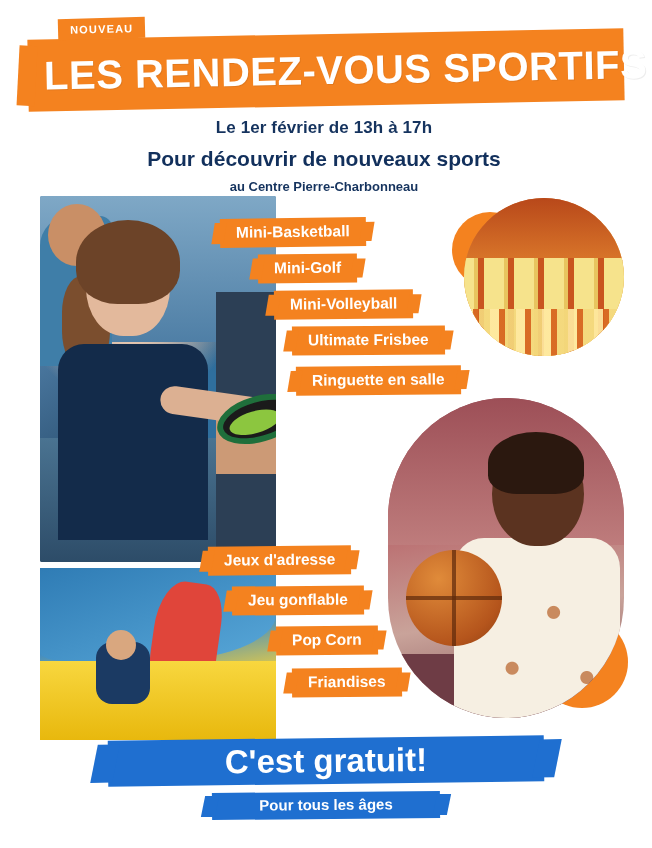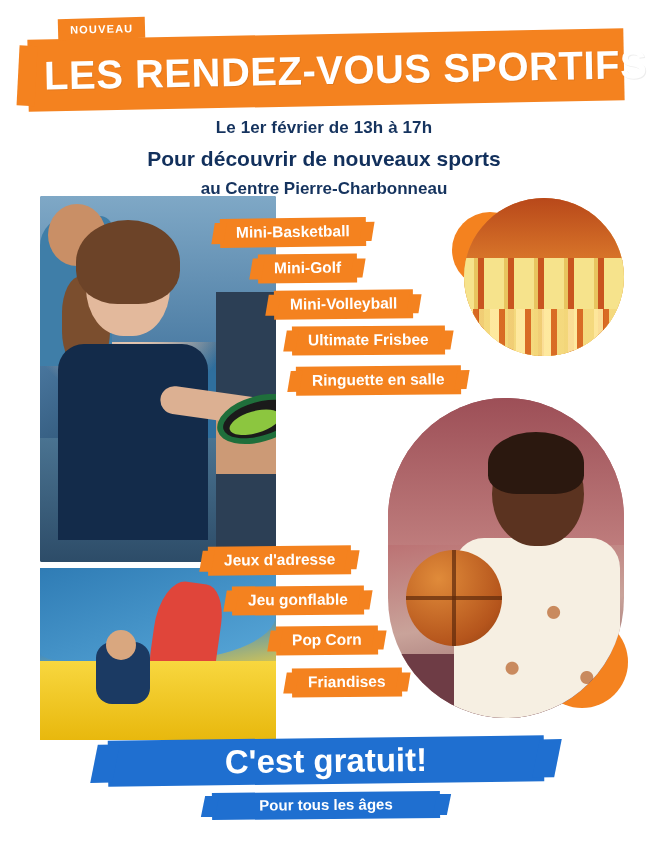--- a/index.html
+++ b/index.html
@@ -63,21 +63,21 @@
   
   .sub-wrap {
     position: absolute;
     left: 0; top: 118px;
     width: 648px;
     text-align: center;
     color: #17335c;
   }
   .sub-date { font-size: 17px; font-weight: bold; color: #15335e; letter-spacing: 0.1px; }
   .sub-main { font-size: 21px; font-weight: bold; color: #12305c; margin-top: 9px; }
-  .sub-place { font-size: 17px; font-weight: bold; color: #15335e; margin-top: 8px; text-align: center; }
+  .sub-place { font-size: 13px; font-weight: bold; color: #15335e; margin-top: 8px; text-align: center; }
 
   
   .photo {
     position: absolute;
     overflow: hidden;
   }
   
   .photo-girl {
     left: 40px; top: 196px;
     width: 236px; height: 366px;

